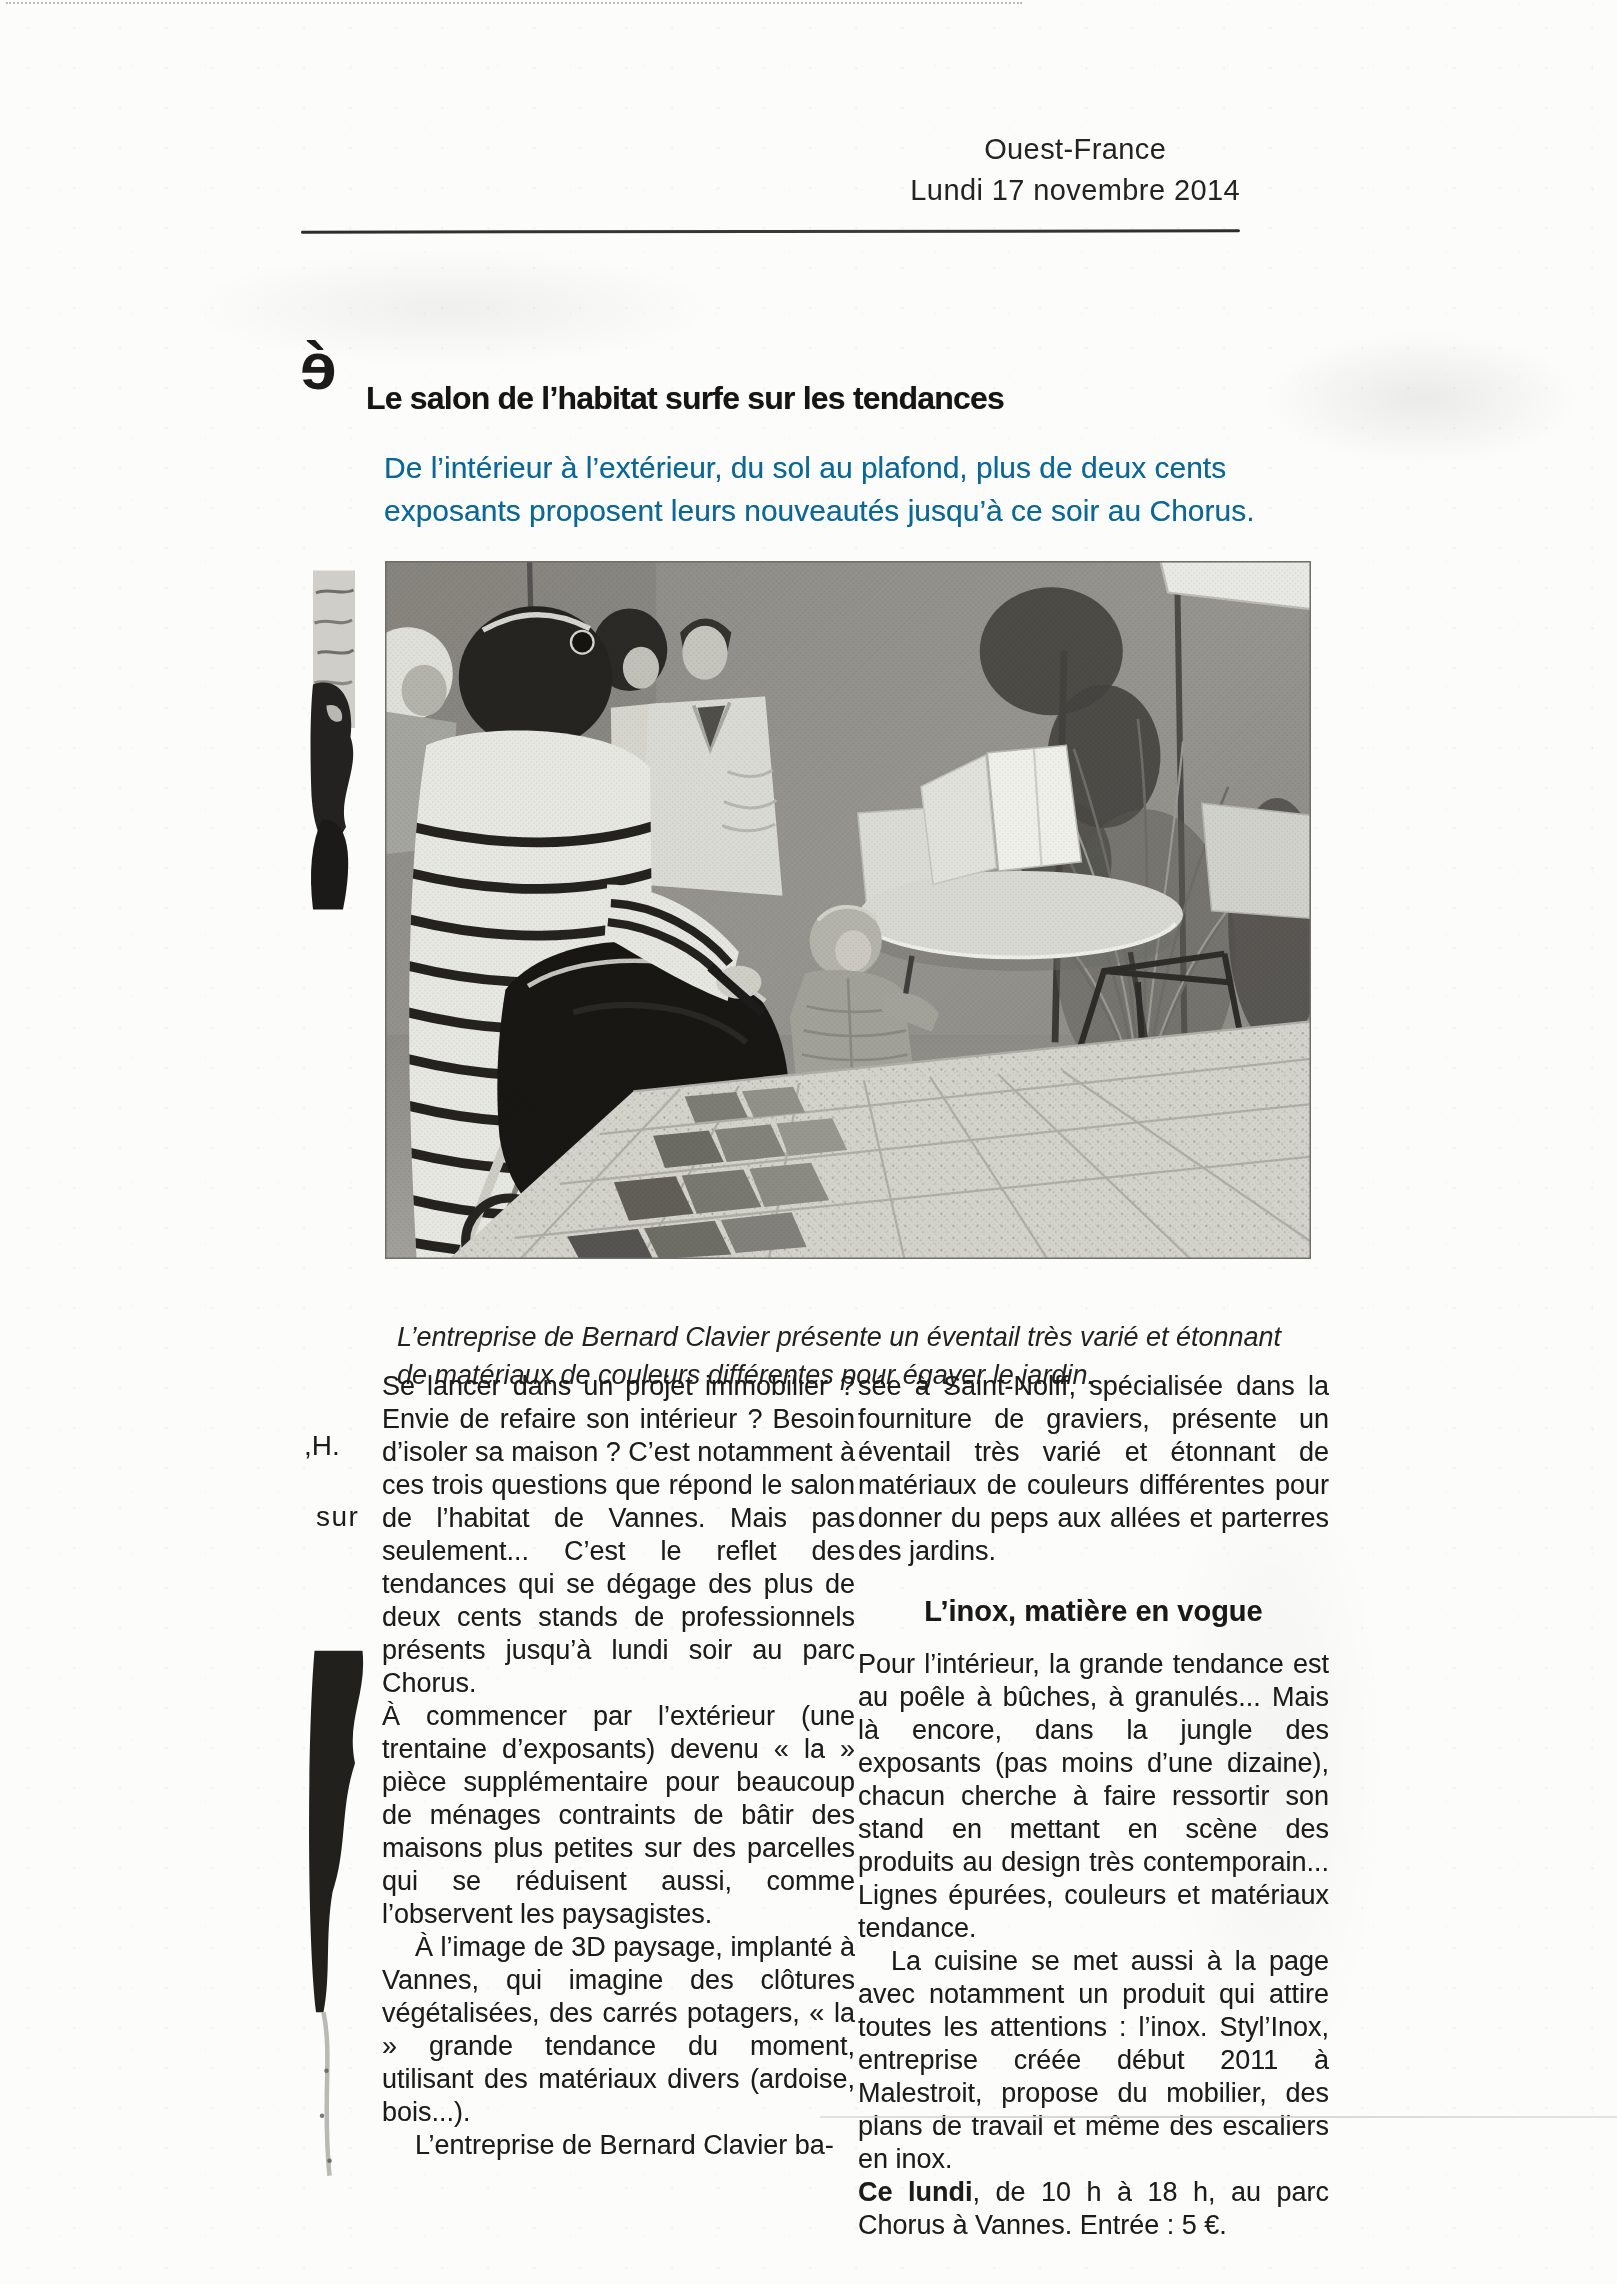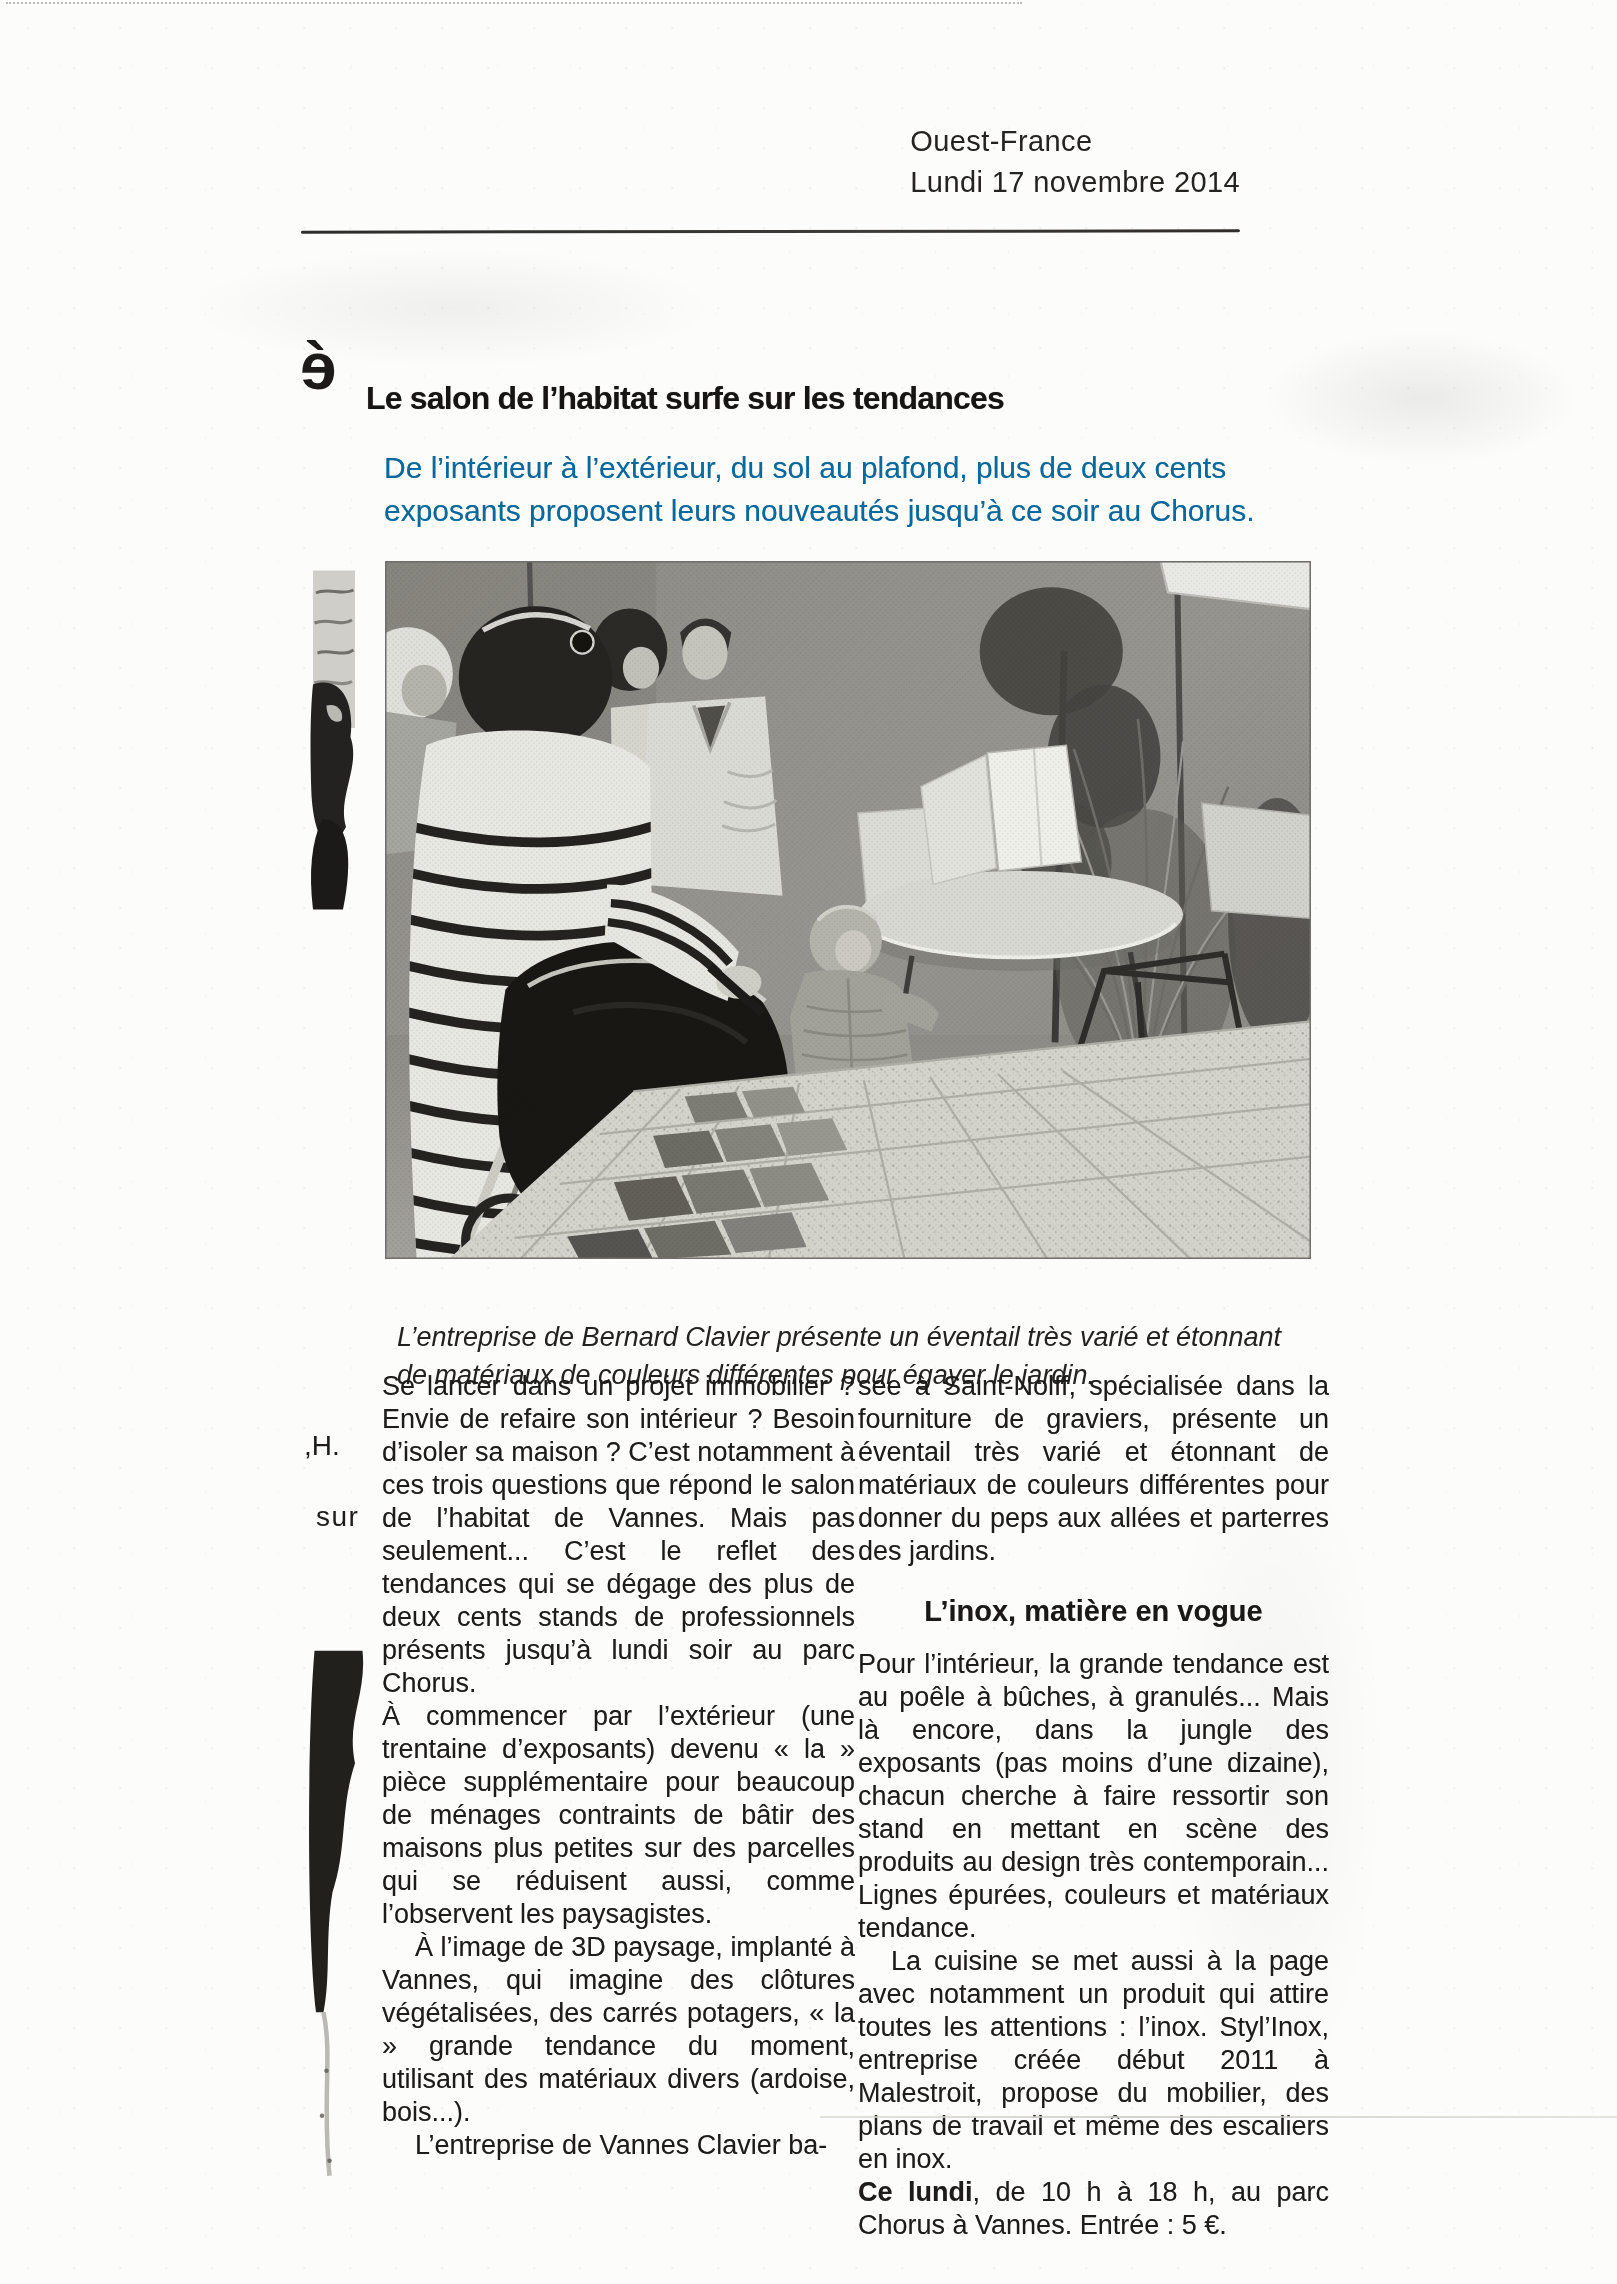--- a/index.html
+++ b/index.html
@@ -23,22 +23,22 @@
   .top-noise{
     position:absolute;left:6px;top:1.5px;width:1016px;height:0;
     border-top:2.3px dotted #8a8984;opacity:.55;
   }
   .shade{position:absolute;pointer-events:none;border-radius:50%;}
   .shade.s1{left:1264px;top:331px;width:316px;height:135px;background:radial-gradient(closest-side,rgba(0,0,0,.07),transparent);}
   .shade.s2{left:1159px;top:1430px;width:226px;height:677px;background:radial-gradient(closest-side,rgba(0,0,0,.035),transparent);}
   .shade.s3{left:188px;top:248px;width:527px;height:120px;background:radial-gradient(closest-side,rgba(0,0,0,.05),transparent);}
 
   .masthead{
-    position:absolute;top:121px;right:377px;
-    text-align:left;font-size:29px;line-height:41px;color:#242320;
+    position:absolute;top:129px;right:377px;
+    text-align:center;font-size:29px;line-height:41px;color:#242320;
     letter-spacing:0.4px;
   }
   .header-rule{
     position:absolute;left:301px;top:230px;width:939px;height:3px;
     background:linear-gradient(90deg,#2e2d2a,#3c3b37 60%,#2e2d2a);
     transform:rotate(-.08deg);border-radius:1.5px;
   }
 
   .mirror-letter{
     position:absolute;left:300px;top:328px;
@@ -322,21 +322,21 @@
       <rect x="1" y="1" width="1228" height="926" fill="none" stroke="#6f6e68" stroke-width="2"></rect>
     </svg>
   </div>
 
   <div class="caption">L’entreprise de Bernard Clavier présente un éventail très varié et étonnant de matériaux de couleurs différentes pour égayer le jardin.</div>
 
   <div class="col col-left">
     <p>Se lancer dans un projet immobilier ? Envie de refaire son intérieur ? Besoin d’isoler sa maison ? C’est notamment à ces trois questions que répond le salon de l’habitat de Vannes. Mais pas seulement... C’est le reflet des tendances qui se dégage des plus de deux cents stands de professionnels présents jusqu’à lundi soir au parc Chorus.</p>
     <p>À commencer par l’extérieur (une trentaine d’exposants) devenu « la » pièce supplémentaire pour beaucoup de ménages contraints de bâtir des maisons plus petites sur des parcelles qui se réduisent aussi, comme l’observent les paysagistes.</p>
     <p class="indent">À l’image de 3D paysage, implanté à Vannes, qui imagine des clôtures végétalisées, des carrés potagers, « la » grande tendance du moment, utilisant des matériaux divers (ardoise, bois...).</p>
-    <p class="indent">L’entreprise de Vannes Clavier ba-</p>
+    <p class="indent">L’entreprise de Bernard Clavier ba-</p>
   </div>
 
   <div class="col col-right">
     <p>sée à Saint-Nolff, spécialisée dans la fourniture de graviers, présente un éventail très varié et étonnant de matériaux de couleurs différentes pour donner du peps aux allées et parterres des jardins.</p>
     <div class="crosshead">L’inox, matière en vogue</div>
     <p>Pour l’intérieur, la grande tendance est au poêle à bûches, à granulés... Mais là encore, dans la jungle des exposants (pas moins d’une dizaine), chacun cherche à faire ressortir son stand en mettant en scène des produits au design très contemporain... Lignes épurées, couleurs et matériaux tendance.</p>
     <p class="indent">La cuisine se met aussi à la page avec notamment un produit qui attire toutes les attentions : l’inox. Styl’Inox, entreprise créée début 2011 à Malestroit, propose du mobilier, des plans de travail et même des escaliers en inox.</p>
     <p><b>Ce lundi</b><span>, de 10 h à 18 h, au parc Chorus à Vannes. Entrée : 5 €.</span></p>
   </div>
 

